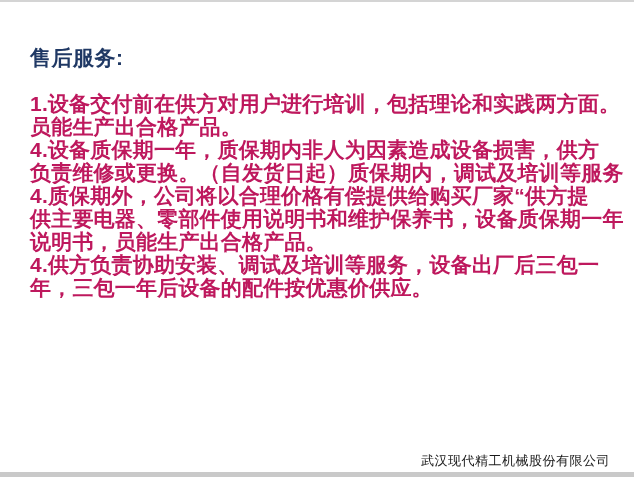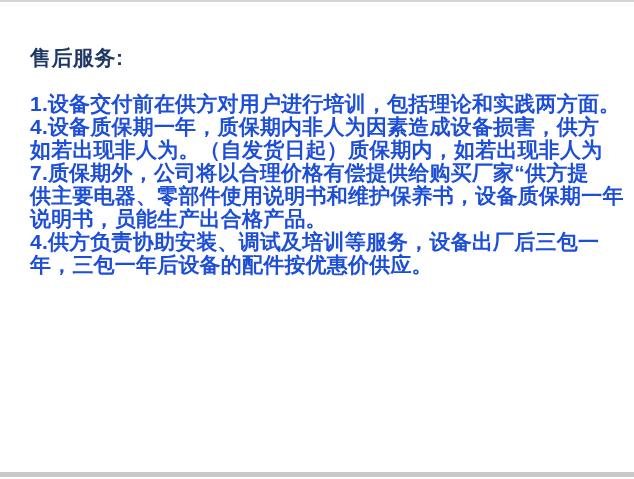--- a/index.html
+++ b/index.html
@@ -34,21 +34,21 @@
   }
   .body-block {
     position: absolute;
     left: 30px;
     top: 92px;
     width: 588px;
   }
   .text-line {
     font-size: 21px;
     font-weight: bold;
-    color: #1d4ed8;
+    color: #be185d;
     line-height: 23px;
     white-space: nowrap;
     letter-spacing: 0.2px;
   }
   .footer-company {
     position: absolute;
     right: 24px;
     bottom: 9px;
     font-size: 13px;
     color: #1a1a1a;
@@ -68,31 +68,33 @@
 <body>
 
 <div class="slide">
   <div class="top-line"></div>
 
   <div class="slide-title">售后服务:</div>
 
   <div class="body-block">
     <div>
       <div class="text-line">1.设备交付前在供方对用户进行培训，包括理论和实践两方面。</div>
+      <div class="text-line">员能生产出合格产品。</div>
     </div>
     <div>
       <div class="text-line">4.设备质保期一年，质保期内非人为因素造成设备损害，供方</div>
-      <div class="text-line">如若出现非人为。（自发货日起）质保期内，如若出现非人为</div>
+      <div class="text-line">负责维修或更换。（自发货日起）质保期内，调试及培训等服务</div>
     </div>
     <div>
-      <div class="text-line">7.质保期外，公司将以合理价格有偿提供给购买厂家“供方提</div>
+      <div class="text-line">4.质保期外，公司将以合理价格有偿提供给购买厂家“供方提</div>
       <div class="text-line">供主要电器、零部件使用说明书和维护保养书，设备质保期一年</div>
       <div class="text-line">说明书，员能生产出合格产品。</div>
     </div>
     <div>
       <div class="text-line">4.供方负责协助安装、调试及培训等服务，设备出厂后三包一</div>
       <div class="text-line">年，三包一年后设备的配件按优惠价供应。</div>
     </div>
   </div>
 
+  <div class="footer-company">武汉现代精工机械股份有限公司</div>
 
   <div class="bottom-bar"></div>
 </div>
 
 </body></html>

